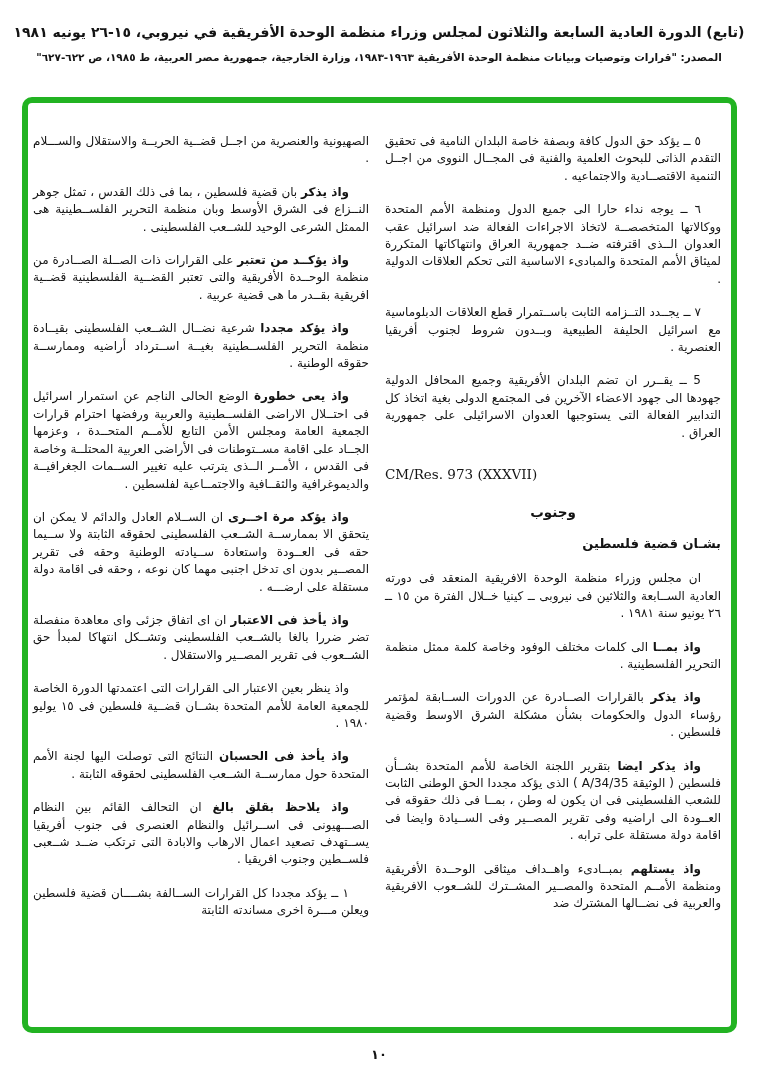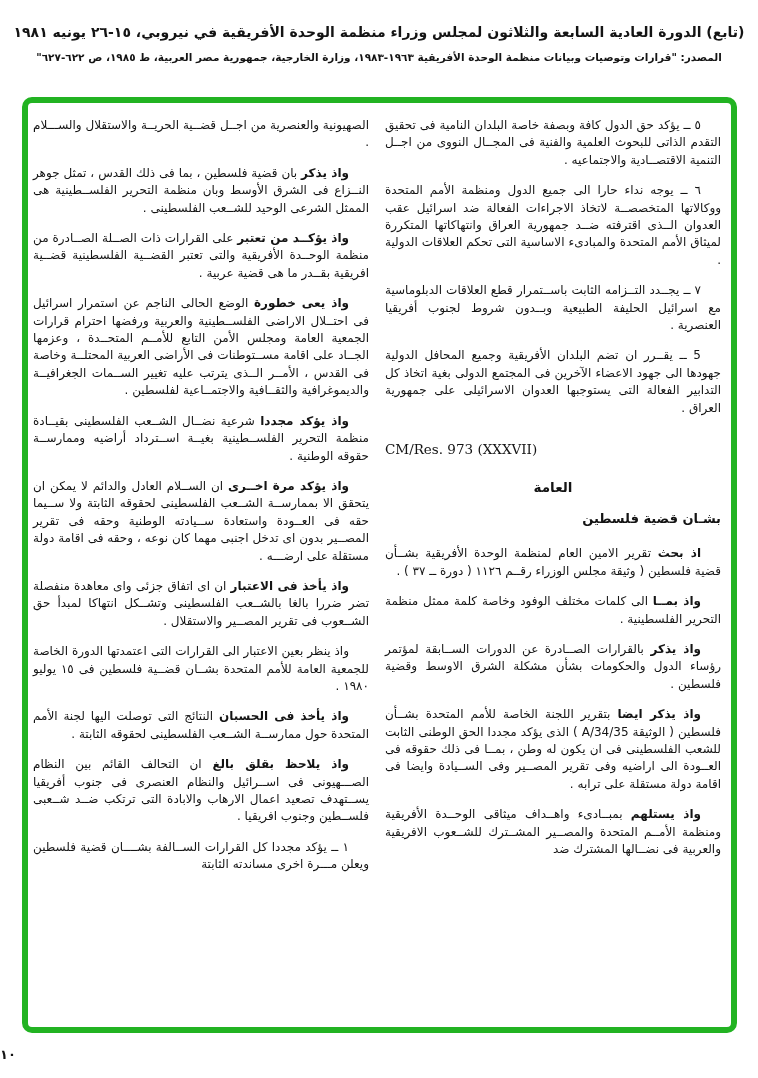--- a/index.html
+++ b/index.html
@@ -54,21 +54,21 @@
     height: 100%;
   }
   .col {
     width: 336px;
     flex: 0 0 336px;
     font-size: 12px;
     line-height: 17.4px;
     text-align: justify;
   }
   .para {
-    margin: 0 0 13px 0;
+    margin: 16px 0 13px 0;
     text-indent: 20px;
   }
   .para.cont {
     text-indent: 0;
   }
   .para b {
     font-weight: bold;
   }
   .res-number {
     direction: ltr;
@@ -89,21 +89,21 @@
     font-weight: bold;
     font-size: 13px;
     margin: 0 0 18px 0;
     text-indent: 0;
   }
   .page-number {
     position: absolute;
     bottom: 16px;
     left: 0;
     right: 0;
-    text-align: left;
+    text-align: center;
     font-size: 13px;
     font-weight: bold;
   }
 </style>
 </head>
 <body>
 
 <header class="page-header">
   <div class="header-line1">(تابع) الدورة العادية السابعة والثلاثون لمجلس وزراء منظمة الوحدة الأفريقية في نيروبي، ١٥-٢٦ يونيه ١٩٨١</div>
   <div class="header-line2">المصدر: "قرارات وتوصيات وبيانات منظمة الوحدة الأفريقية ١٩٦٣-١٩٨٣، وزارة الخارجية، جمهورية مصر العربية، ط ١٩٨٥، ص ٦٢٢-٦٢٧"</div>
@@ -112,36 +112,36 @@
 <div class="doc-frame">
   <div class="columns">
 
     <div class="col">
       <p class="para"><b></b><span>٥ ــ يؤكد حق الدول كافة وبصفة خاصة البلدان النامية فى تحقيق التقدم الذاتى للبحوث العلمية والفنية فى المجــال النووى من اجــل التنمية الاقتصــادية والاجتماعيه .</span></p>
       <p class="para"><b></b><span>٦ ــ يوجه نداء حارا الى جميع الدول ومنظمة الأمم المتحدة ووكالاتها المتخصصــة لاتخاذ الاجراءات الفعالة ضد اسرائيل عقب العدوان الــذى اقترفته ضــد جمهورية العراق وانتهاكاتها المتكررة لميثاق الأمم المتحدة والمبادىء الاساسية التى تحكم العلاقات الدولية .</span></p>
       <p class="para"><b></b><span>٧ ــ يجــدد التــزامه الثابت باســتمرار قطع العلاقات الدبلوماسية مع اسرائيل الحليفة الطبيعية وبــدون شروط لجنوب أفريقيا العنصرية .</span></p>
       <p class="para"><b></b><span>5 ــ يقــرر ان تضم البلدان الأفريقية وجميع المحافل الدولية جهودها الى جهود الاعضاء الآخرين فى المجتمع الدولى بغية اتخاذ كل التدابير الفعالة التى يستوجبها العدوان الاسرائيلى على جمهورية العراق .</span></p>
 
       <p class="para res-number">CM/Res. 973 (XXXVII)</p>
-      <p class="para res-title">العامة</p>
+      <p class="para res-title">وجنوب</p>
       <p class="para res-subtitle">بشـان قضية فلسطين</p>
 
-      <p class="para"><b>اذ بحث</b><span> تقرير الامين العام لمنظمة الوحدة الأفريقية بشــأن قضية فلسطين ( وثيقة مجلس الوزراء رقــم ١١٢٦ ( دورة ــ ٣٧ ) .</span></p>
+      <p class="para"><b></b><span>ان مجلس وزراء منظمة الوحدة الافريقية المنعقد فى دورته العادية الســابعة والثلاثين فى نيروبى ــ كينيا خــلال الفترة من ١٥ ــ ٢٦ يونيو سنة ١٩٨١ .</span></p>
       <p class="para"><b>واذ بمــا</b><span> الى كلمات مختلف الوفود وخاصة كلمة ممثل منظمة التحرير الفلسطينية .</span></p>
       <p class="para"><b>واذ يذكر</b><span> بالقرارات الصــادرة عن الدورات الســابقة لمؤتمر رؤساء الدول والحكومات بشأن مشكلة الشرق الاوسط وقضية فلسطين .</span></p>
       <p class="para"><b>واذ يذكر ايضا</b><span> بتقرير اللجنة الخاصة للأمم المتحدة بشــأن فلسطين ( الوثيقة A/34/35 ) الذى يؤكد مجددا الحق الوطنى الثابت للشعب الفلسطينى فى ان يكون له وطن ، بمــا فى ذلك حقوقه فى العــودة الى اراضيه وفى تقرير المصــير وفى الســيادة وايضا فى اقامة دولة مستقلة على ترابه .</span></p>
       <p class="para"><b>واذ يستلهم</b><span> بمبــادىء واهــداف ميثاقى الوحــدة الأفريقية ومنظمة الأمــم المتحدة والمصــير المشــترك للشــعوب الافريقية والعربية فى نضــالها المشترك ضد</span></p>
     </div>
 
     <div class="col">
       <p class="para cont"><b></b><span>الصهيونية والعنصرية من اجــل قضــية الحريــة والاستقلال والســـلام .</span></p>
       <p class="para"><b>واذ يذكر</b><span> بان قضية فلسطين ، بما فى ذلك القدس ، تمثل جوهر النــزاع فى الشرق الأوسط وبان منظمة التحرير الفلســطينية هى الممثل الشرعى الوحيد للشــعب الفلسطينى .</span></p>
       <p class="para"><b>واذ يؤكــد من تعتبر</b><span> على القرارات ذات الصــلة الصــادرة من منظمة الوحــدة الأفريقية والتى تعتبر القضــية الفلسطينية قضــية افريقية بقــدر ما هى قضية عربية .</span></p>
+      <p class="para"><b>واذ يؤكد مجددا</b><span> شرعية نضــال الشــعب الفلسطينى بقيــادة منظمة التحرير الفلســطينية بغيــة اســترداد أراضيه وممارســة حقوقه الوطنية .</span></p>
       <p class="para"><b>واذ يعى خطورة</b><span> الوضع الحالى الناجم عن استمرار اسرائيل فى احتــلال الاراضى الفلســطينية والعربية ورفضها احترام قرارات الجمعية العامة ومجلس الأمن التابع للأمــم المتحــدة ، وعزمها الجــاد على اقامة مســتوطنات فى الأراضى العربية المحتلــة وخاصة فى القدس ، الأمــر الــذى يترتب عليه تغيير الســمات الجغرافيــة والديموغرافية والثقــافية والاجتمــاعية لفلسطين .</span></p>
-      <p class="para"><b>واذ يؤكد مجددا</b><span> شرعية نضــال الشــعب الفلسطينى بقيــادة منظمة التحرير الفلســطينية بغيــة اســترداد أراضيه وممارســة حقوقه الوطنية .</span></p>
       <p class="para"><b>واذ يؤكد مرة اخــرى</b><span> ان الســلام العادل والدائم لا يمكن ان يتحقق الا بممارســة الشــعب الفلسطينى لحقوقه الثابتة ولا ســيما حقه فى العــودة واستعادة ســيادته الوطنية وحقه فى تقرير المصــير بدون اى تدخل اجنبى مهما كان نوعه ، وحقه فى اقامة دولة مستقلة على ارضـــه .</span></p>
       <p class="para"><b>واذ يأخذ فى الاعتبار</b><span> ان اى اتفاق جزئى واى معاهدة منفصلة تضر ضررا بالغا بالشــعب الفلسطينى وتشــكل انتهاكا لمبدأ حق الشــعوب فى تقرير المصــير والاستقلال .</span></p>
       <p class="para"><b></b><span>واذ ينظر بعين الاعتبار الى القرارات التى اعتمدتها الدورة الخاصة للجمعية العامة للأمم المتحدة بشــان قضــية فلسطين فى ١٥ يوليو ١٩٨٠ .</span></p>
       <p class="para"><b>واذ يأخذ فى الحسبان</b><span> النتائج التى توصلت اليها لجنة الأمم المتحدة حول ممارســة الشــعب الفلسطينى لحقوقه الثابتة .</span></p>
       <p class="para"><b>واذ يلاحظ بقلق بالغ</b><span> ان التحالف القائم بين النظام الصـــهيونى فى اســرائيل والنظام العنصرى فى جنوب أفريقيا يســتهدف تصعيد اعمال الارهاب والابادة التى ترتكب ضــد شــعبى فلســطين وجنوب افريقيا .</span></p>
       <p class="para"><b></b><span>١ ــ يؤكد مجددا كل القرارات الســالفة بشــــان قضية فلسطين ويعلن مـــرة اخرى مساندته الثابتة</span></p>
     </div>
 
   </div>
 </div>

